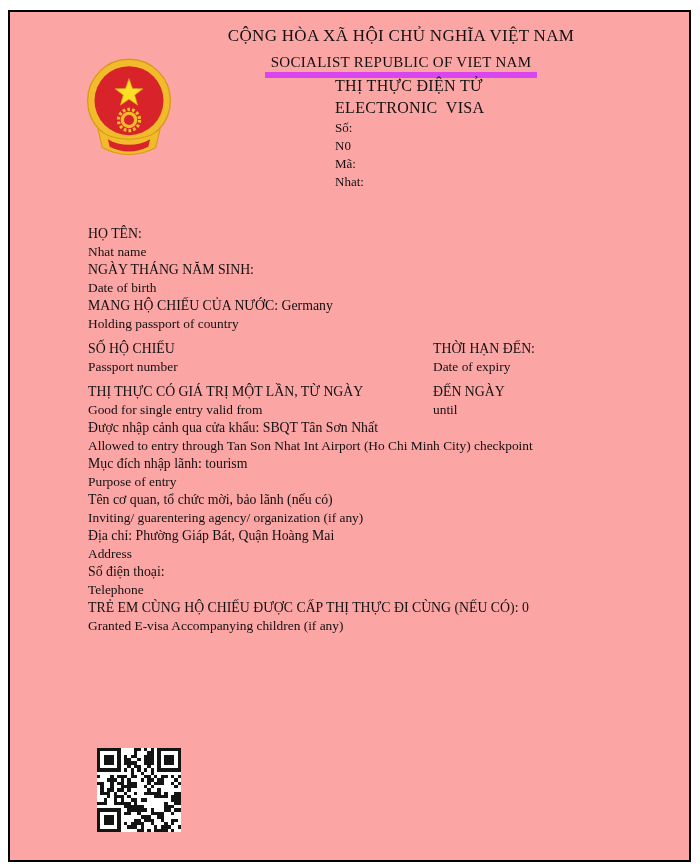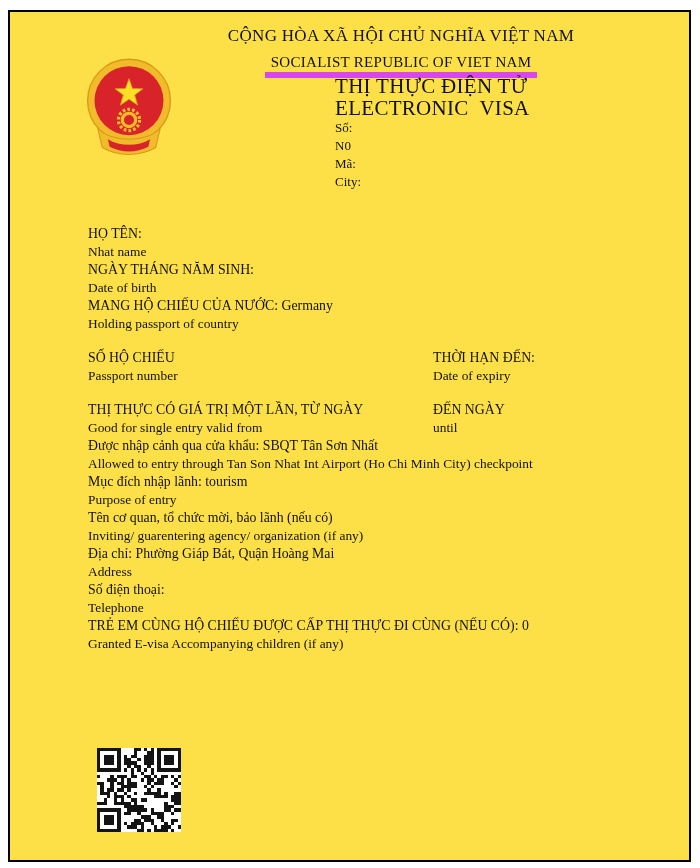--- a/index.html
+++ b/index.html
@@ -1,41 +1,41 @@
 <!DOCTYPE html>
 <html style="--emblem-gold: #F2BB2B; --emblem-gold-dark: #D99A18; --emblem-red: #D8232A; --star-yellow: #FFDE26; --border-black: #000000; --qr-black: #141414;"><head>
 <meta charset="utf-8">
 <style>
   html,body{margin:0;padding:0;width:700px;height:868px;background:#ffffff;
     font-family:"Liberation Serif","DejaVu Serif",serif;color:#111;}
   .page{position:absolute;left:8px;top:10px;width:679px;height:848px;
-    border:2px solid #000;background:#fde047;overflow:hidden;}
+    border:2px solid #000;background:#fca5a5;overflow:hidden;}
 
   
   .national-header{position:absolute;left:91px;top:14px;width:600px;text-align:center;}
   .nh-vi{font-size:17px;letter-spacing:.3px;}
   .nh-en-wrap{margin-top:7px;}
   .nh-en{display:inline-block;font-size:15px;letter-spacing:.3px;
     border-bottom:6px solid #d946ef;padding:0 6px 1px;}
 
   
   .emblem{position:absolute;left:73px;top:46px;width:92px;height:100px;}
   .emblem svg{width:100%;height:100%;display:block;}
 
   
   .visa-title-block{position:absolute;left:325px;top:63px;width:330px;}
-  .vt-vi,.vt-en{font-size:21px;line-height:22px;letter-spacing:.3px;}
+  .vt-vi,.vt-en{font-size:16px;line-height:22px;letter-spacing:.3px;}
   .vt-en{white-space:pre;}
   .meta-line{font-size:13px;line-height:18px;}
 
   
   .fields{position:absolute;left:78px;top:213px;width:592px;}
   .fline{font-size:13.8px;line-height:18px;white-space:nowrap;}
   .fline.en{font-size:13.4px;}
-  .frow.double{display:flex;margin-top:16px;justify-content:space-between;}
+  .frow.double{display:flex;margin-top:7px;justify-content:space-between;}
   .frow.double .col-left{width:345px;flex:0 0 345px;}
   .frow.double .col-right{flex:1;}
 
   
   .signature{position:absolute;left:345px;top:642px;}
   .sig-vi{font-size:14px;line-height:20px;}
   .sig-en{font-size:13.4px;line-height:19px;}
 
   
   .qr{position:absolute;left:87px;top:736px;width:84px;height:84px;background:#fff;}
@@ -66,21 +66,21 @@
       <path d="M27,88 C40,96 60,96 73,88 L71,96 C58,103 42,103 29,96 Z" style="fill:var(--emblem-red)"></path>
     </svg>
   </div>
 
   <div class="visa-title-block">
     <div class="vt-vi">THỊ THỰC ĐIỆN TỬ</div>
     <div class="vt-en">ELECTRONIC  VISA</div>
     <div class="meta-line">Số:</div>
     <div class="meta-line">N0</div>
     <div class="meta-line">Mã:</div>
-    <div class="meta-line">City:</div>
+    <div class="meta-line">Nhat:</div>
   </div>
 
   <div class="fields">
 
     <div class="frow">
       <div class="fline vi">HỌ TÊN:</div>
       <div class="fline en">Nhat name</div>
     </div>
 
     <div class="frow">

